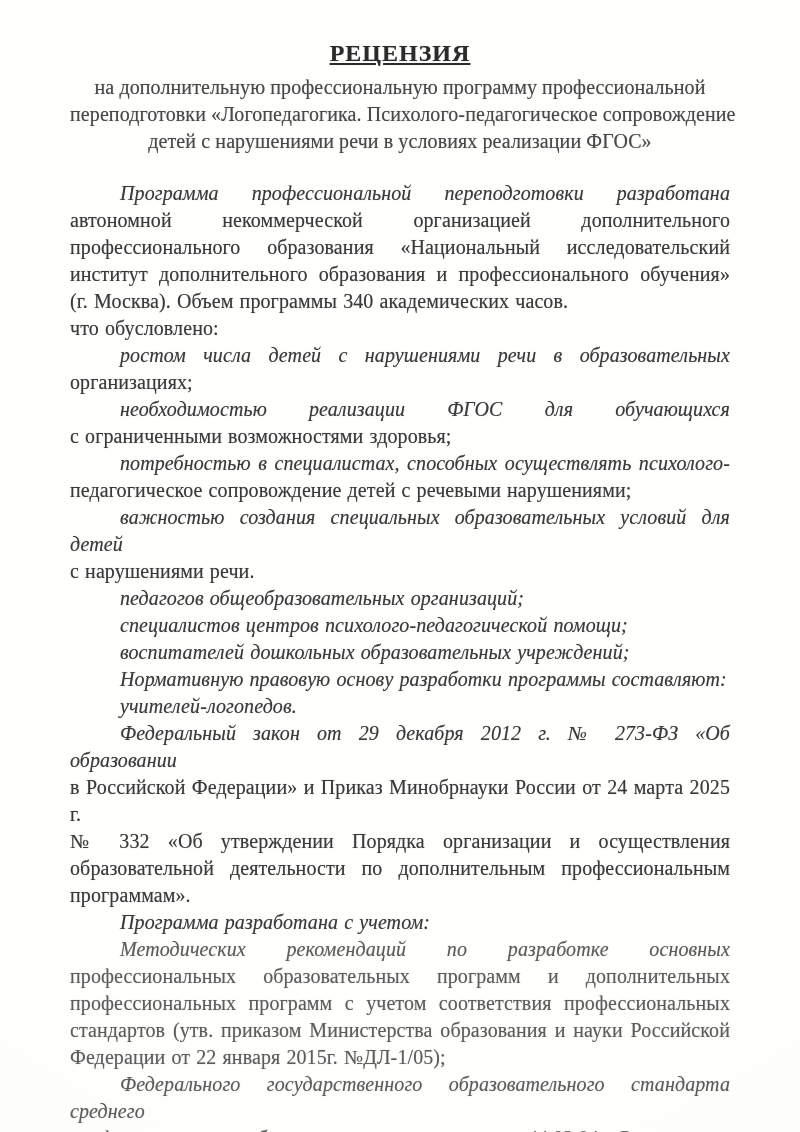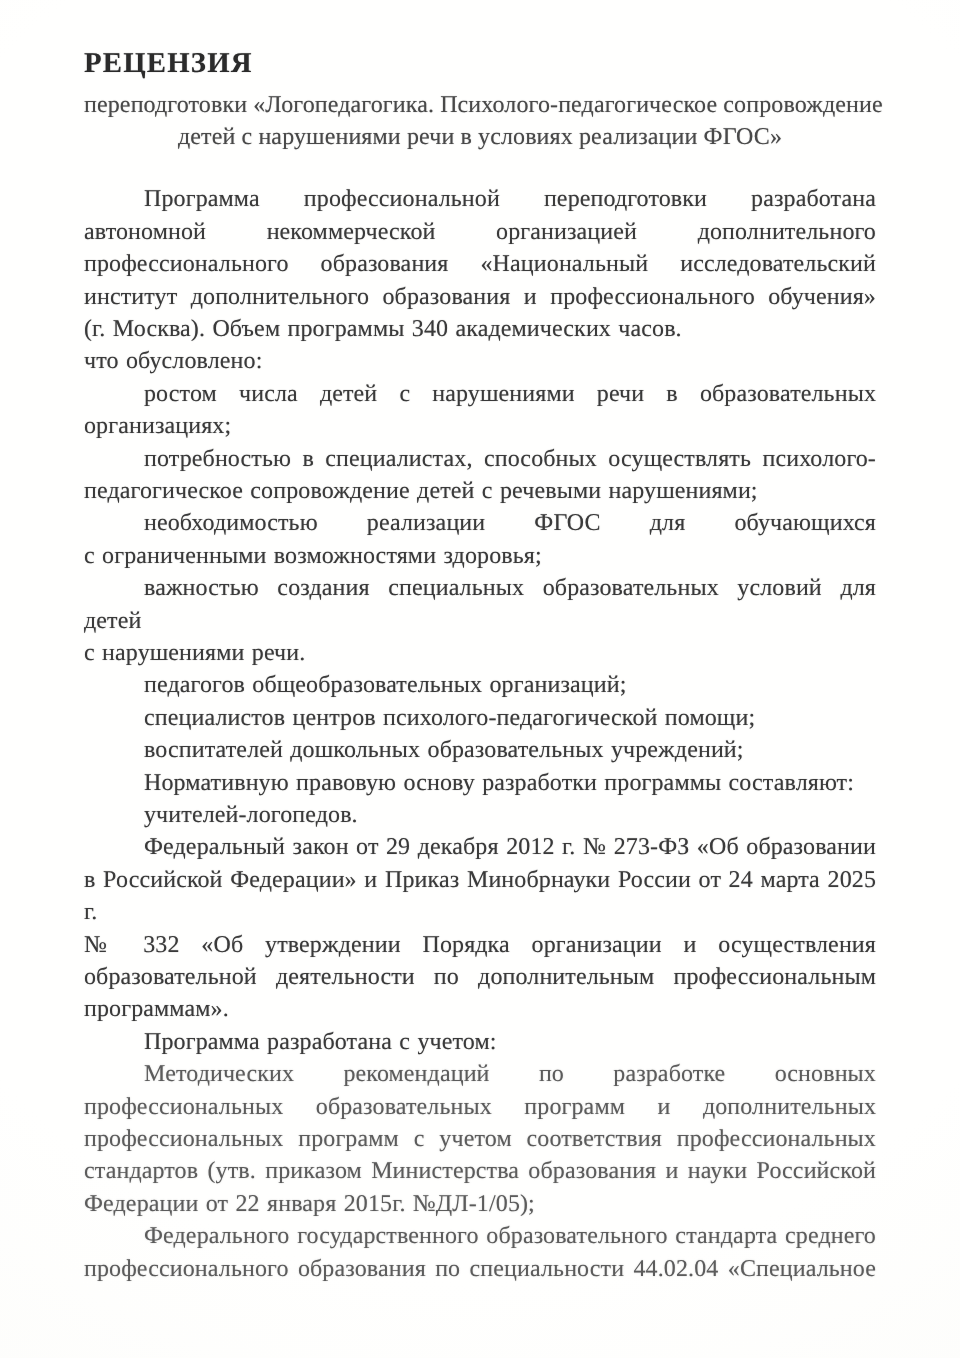--- a/index.html
+++ b/index.html
@@ -19,25 +19,27 @@
     overflow: hidden;
     font-family: "Liberation Serif", "DejaVu Serif", serif;
   }
   .doc {
     color: var(--ink, #3b3b3b);
     filter: blur(0.32px) contrast(1.02);
     text-shadow: 0 0 0.9px rgba(80, 80, 80, 0.55);
   }
   .title {
     margin: 0 0 6px 0;
+    text-align: center;
     font-size: 24px;
     line-height: 30px;
     font-weight: bold;
     letter-spacing: 1px;
     color: var(--ink-title, #2d2d2d);
+    text-decoration: underline;
   }
   .subtitle {
     color: var(--ink-sub, #4a4a4a);
   }
   .subtitle-line {
     text-align: center;
     white-space: nowrap;
     font-size: 20px;
     line-height: 27px;
     letter-spacing: 0.1px;
@@ -56,54 +58,56 @@
     letter-spacing: 0.1px;
     text-align: left;
     word-spacing: 1px;
   }
   .line.fill {
     text-align: justify;
     text-align-last: justify;
   }
   .line.first {
     text-indent: 50px;
+    font-style: italic;
   }
 </style>
 </head>
 <body>
 
 <div class="page">
   <div class="doc">
     <h1 class="title">РЕЦЕНЗИЯ</h1>
     <div class="subtitle">
+        <div class="subtitle-line">на дополнительную профессиональную программу профессиональной</div>
         <div class="subtitle-line">переподготовки «Логопедагогика. Психолого-педагогическое сопровождение</div>
         <div class="subtitle-line">детей с нарушениями речи в условиях реализации ФГОС»</div>
       </div>
     <div class="body">
         <div class="para">
           <div class="line fill first">Программа профессиональной переподготовки разработана</div>
           <div class="line fill">автономной некоммерческой организацией дополнительного</div>
           <div class="line fill">профессионального образования «Национальный исследовательский</div>
           <div class="line fill">институт дополнительного образования и профессионального обучения»</div>
           <div class="line">(г. Москва). Объем программы 340 академических часов.</div>
         </div>
         <div class="para">
           <div class="line">что обусловлено:</div>
         </div>
         <div class="para">
           <div class="line fill first">ростом числа детей с нарушениями речи в образовательных</div>
           <div class="line">организациях;</div>
         </div>
         <div class="para">
+          <div class="line fill first">необходимостью реализации ФГОС для обучающихся</div>
+          <div class="line">с ограниченными возможностями здоровья;</div>
+        </div>
+        <div class="para">
           <div class="line fill first">потребностью в специалистах, способных осуществлять психолого-</div>
           <div class="line">педагогическое сопровождение детей с речевыми нарушениями;</div>
-        </div>
-        <div class="para">
-          <div class="line fill first">необходимостью реализации ФГОС для обучающихся</div>
-          <div class="line">с ограниченными возможностями здоровья;</div>
         </div>
         <div class="para">
           <div class="line fill first">важностью создания специальных образовательных условий для детей</div>
           <div class="line">с нарушениями речи.</div>
         </div>
         <div class="para">
           <div class="line first">педагогов общеобразовательных организаций;</div>
         </div>
         <div class="para">
           <div class="line first">специалистов центров психолого-педагогической помощи;</div>

